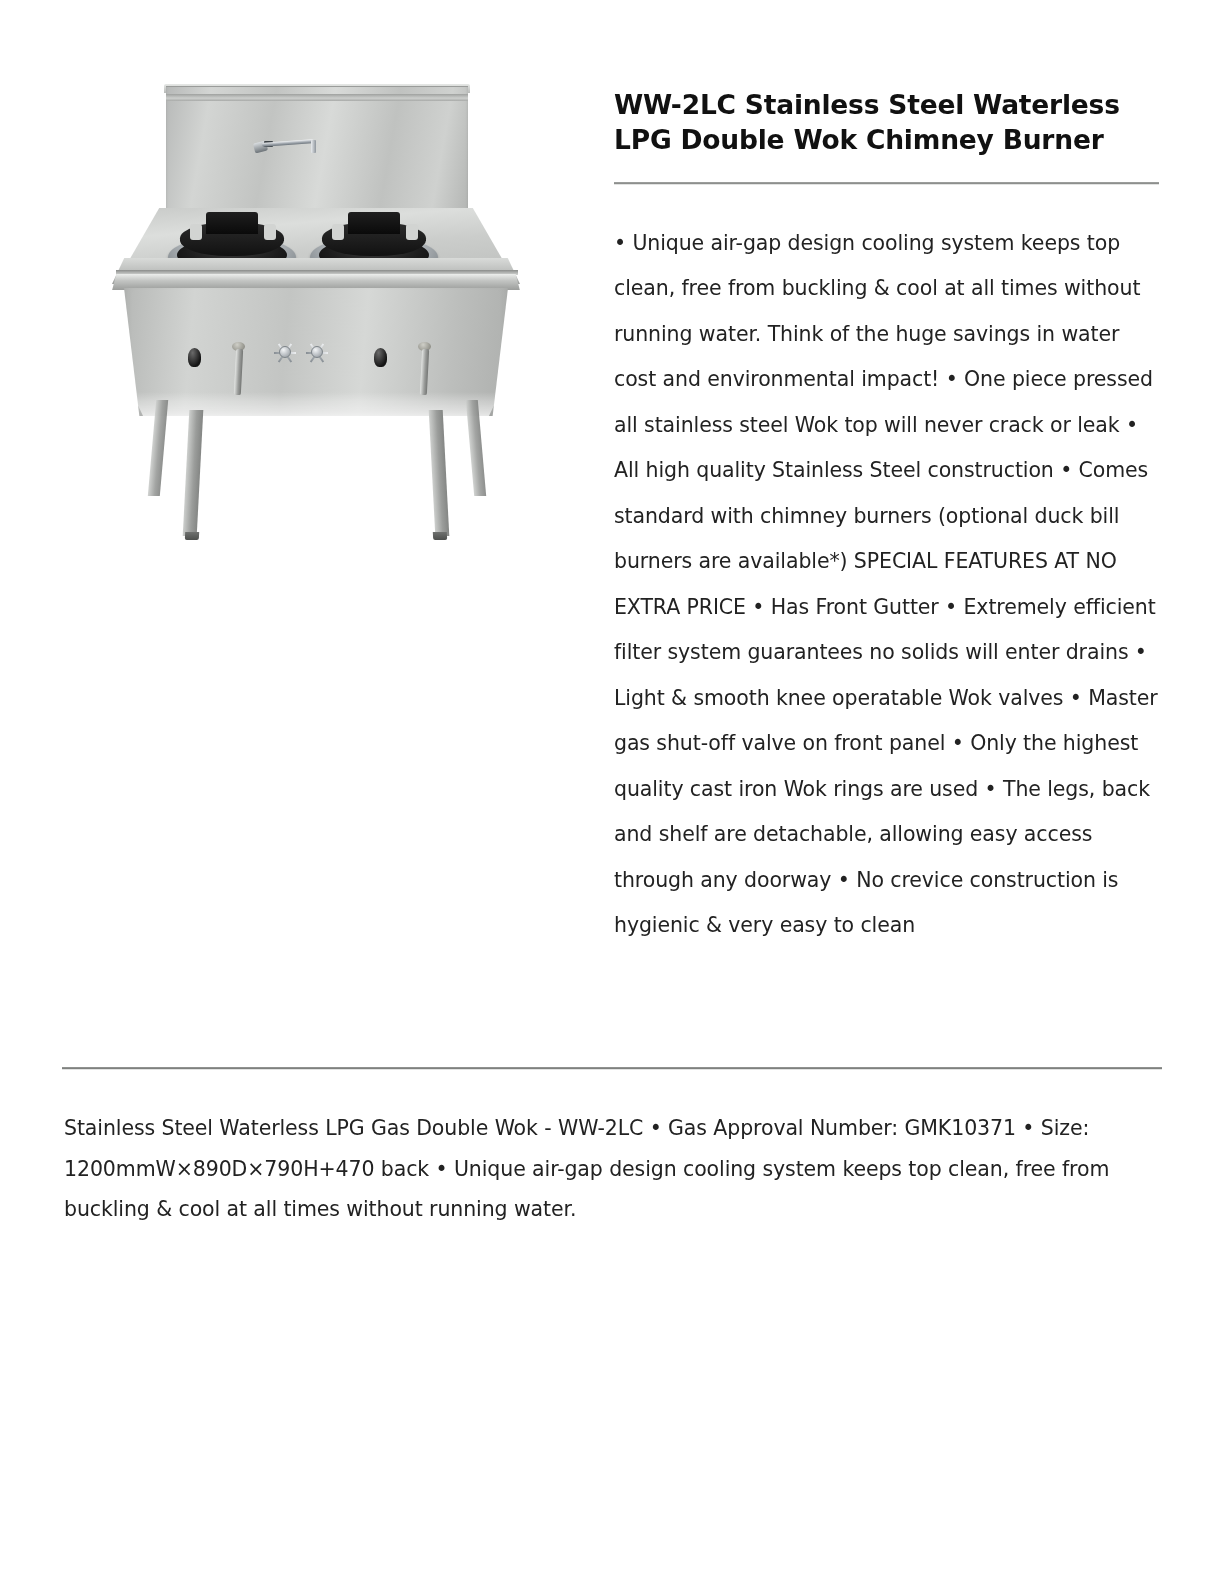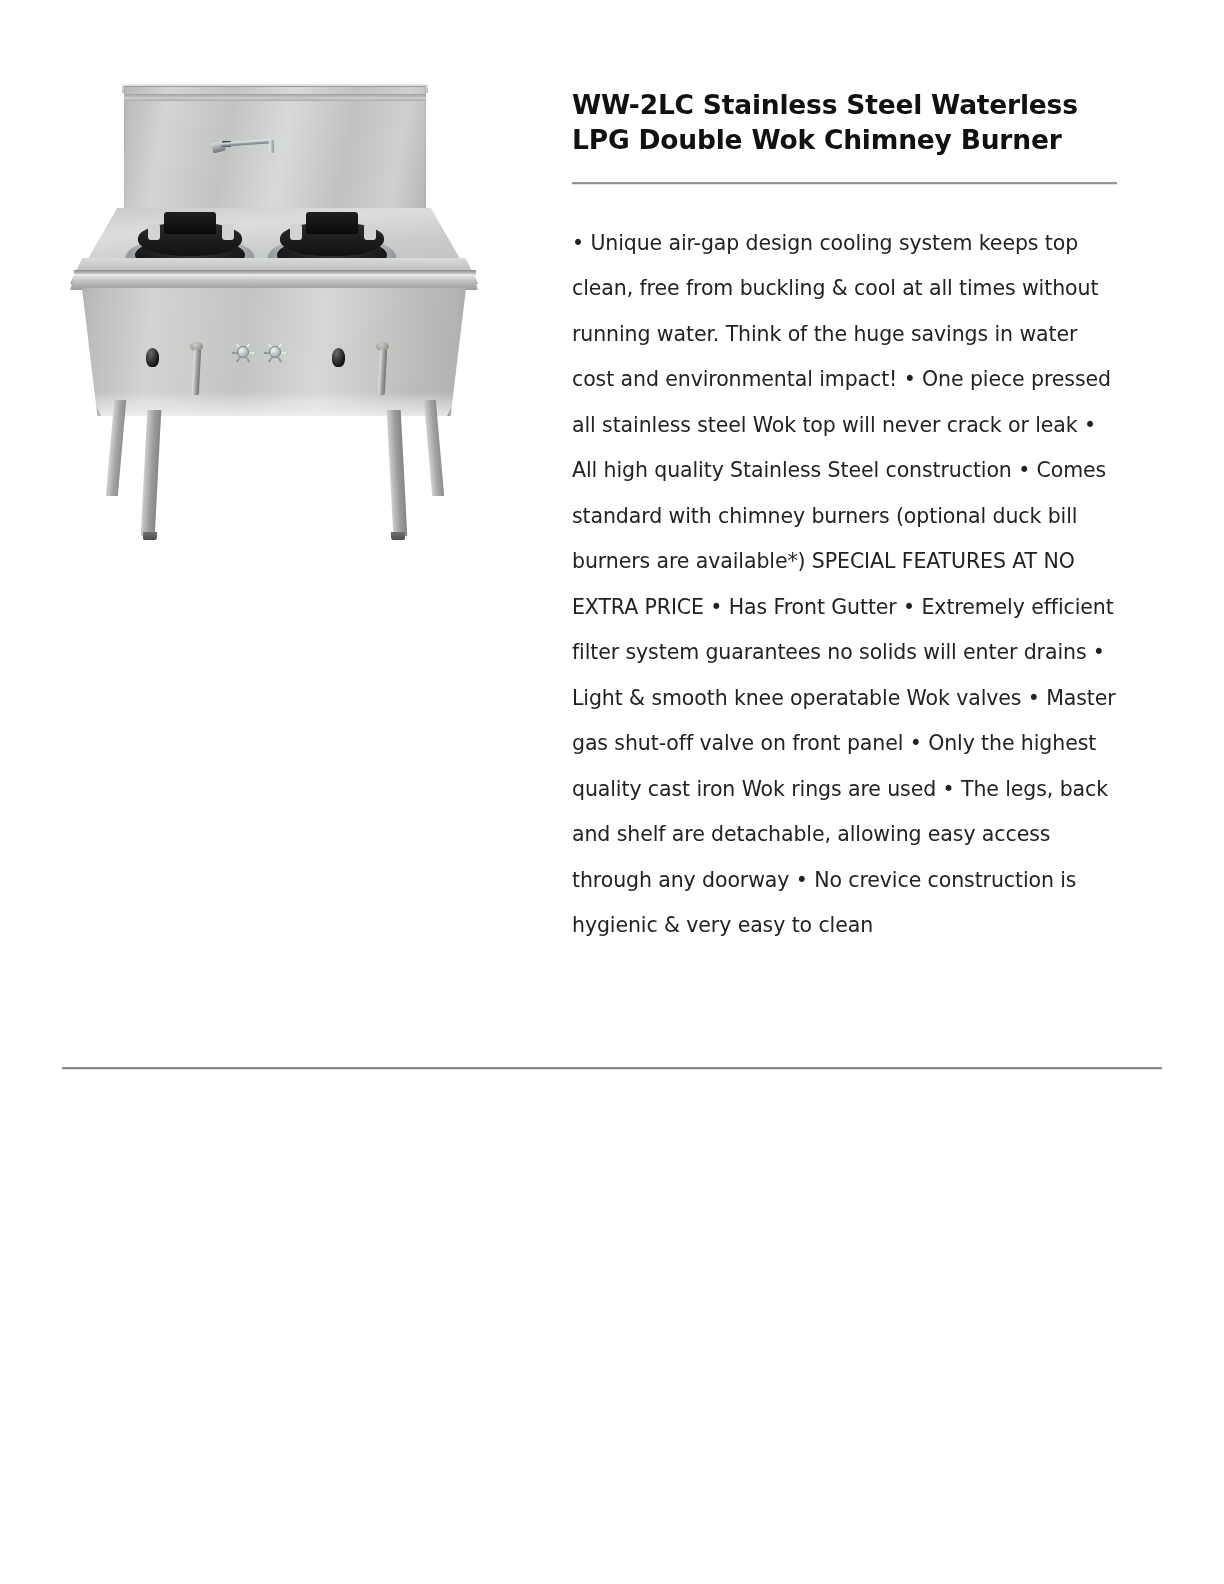--- a/index.html
+++ b/index.html
@@ -22,21 +22,21 @@
     width: 1224px;
     min-height: 1584px;
     padding: 0;
     position: relative;
   }
 
   
   .product-area {
     display: flex;
     align-items: flex-start;
-    padding: 58px 62px 0 32px;
+    padding: 58px 62px 0 74px;
   }
 
   .gallery {
     width: 540px;
     flex: 0 0 540px;
     padding-top: 4px;
   }
 
   .product-figure {
     width: 470px;
@@ -437,15 +437,16 @@
 
       <p class="short-desc">• Unique air-gap design cooling system keeps top clean, free from buckling &amp; cool at all times without running water. Think of the huge savings in water cost and environmental impact! • One piece pressed all stainless steel Wok top will never crack or leak • All high quality Stainless Steel construction • Comes standard with chimney burners (optional duck bill burners are available*) SPECIAL FEATURES AT NO EXTRA PRICE • Has Front Gutter • Extremely efficient filter system guarantees no solids will enter drains • Light &amp; smooth knee operatable Wok valves • Master gas shut-off valve on front panel • Only the highest quality cast iron Wok rings are used • The legs, back and shelf are detachable, allowing easy access through any doorway • No crevice construction is hygienic &amp; very easy to clean</p>
     </div>
 
   </div>
 
   <div class="description-section">
 
     <div class="section-rule"></div>
 
+    <p class="description-body">Stainless Steel Waterless LPG Gas Double Wok - WW-2LC • Gas Approval Number: GMK10371 • Size: 1200mmW×890D×790H+470 back • Unique air-gap design cooling system keeps top clean, free from buckling &amp; cool at all times without running water.</p>
   </div>
 
 </div>
 
 </body></html>

